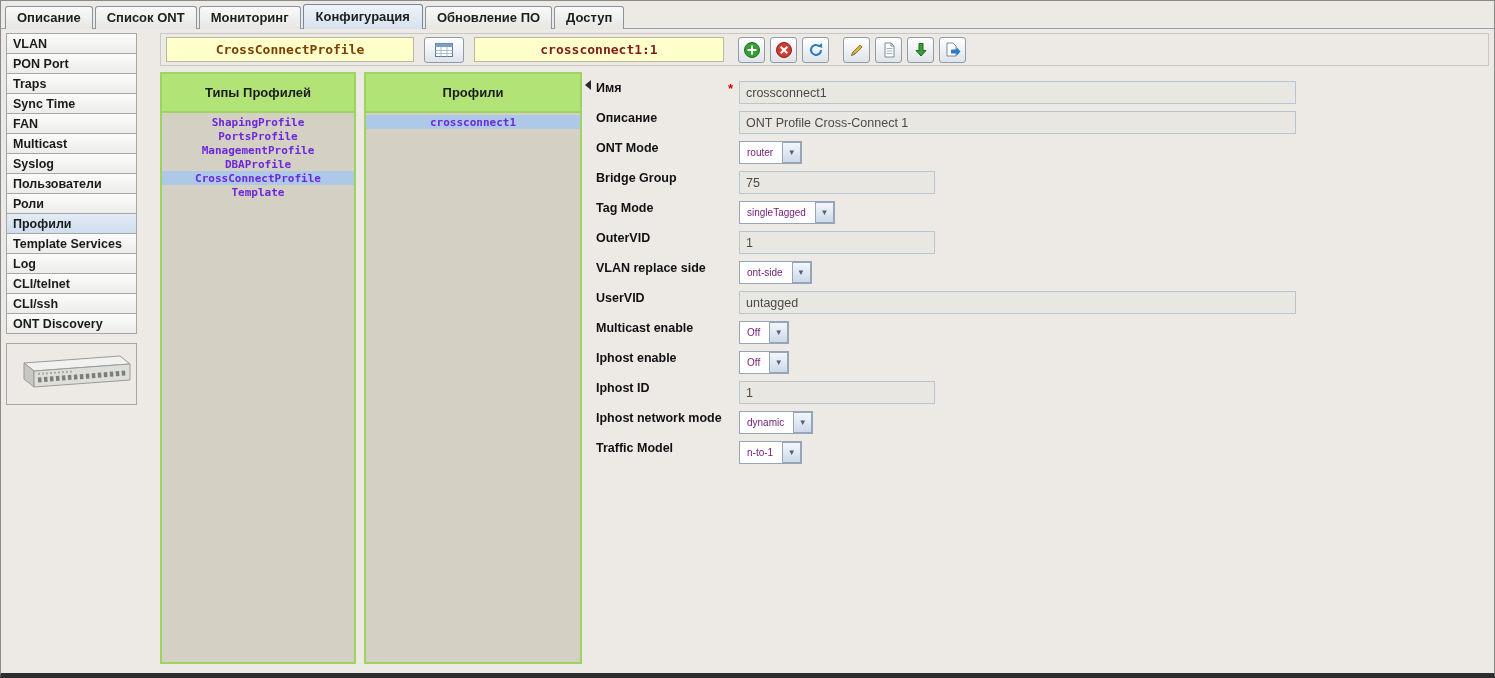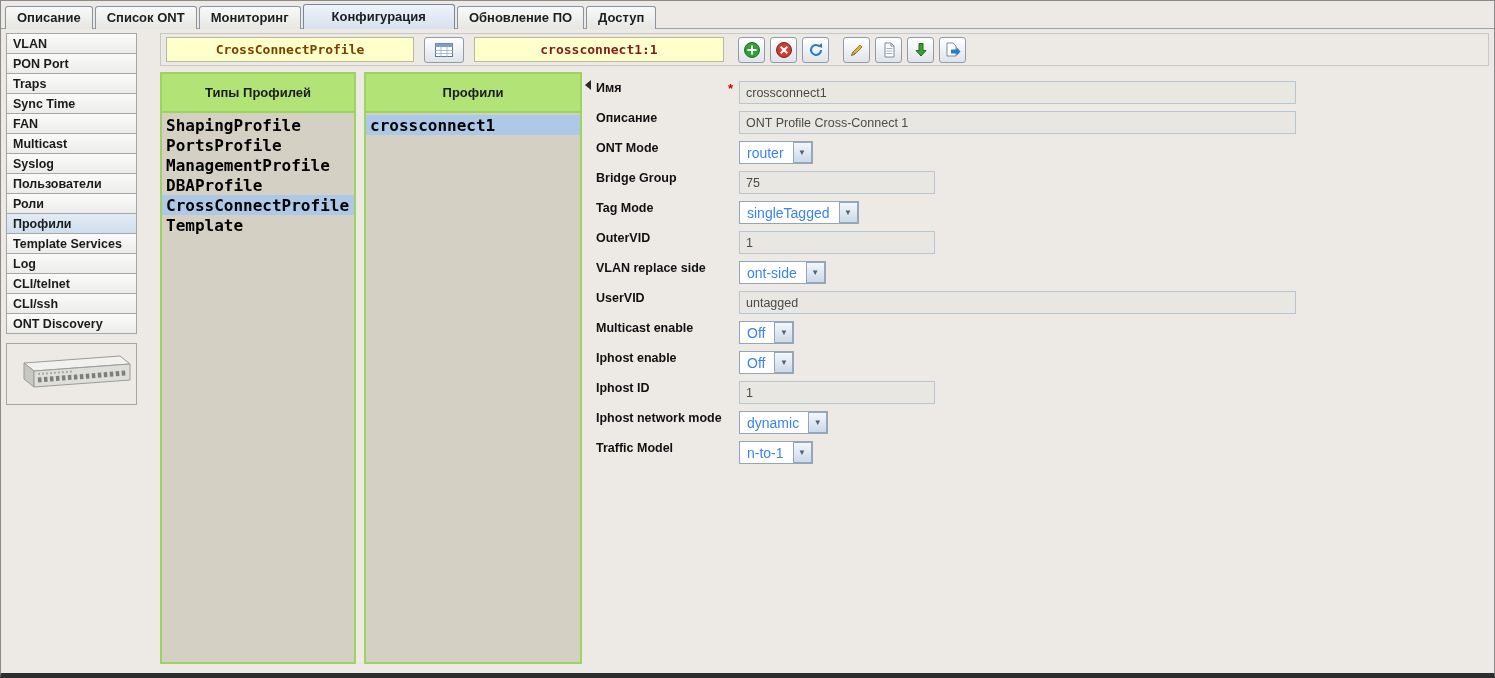--- a/index.html
+++ b/index.html
@@ -4,21 +4,21 @@
 <style>
   * { box-sizing: border-box; margin: 0; padding: 0; }
   html,body { width:1495px; height:678px; overflow:hidden; }
   body { font-family:"Liberation Sans", sans-serif; background:#edeae6; }
 
   .window { position:absolute; inset:0; border:1px solid #8a8a8a; border-bottom:5px solid #2e2e2e; background:#edeae6; }
 
   
   .tabbar { height:28px; display:flex; align-items:flex-end; gap:2px; padding:2px 0 0 4px; border-bottom:1px solid #98a0a8; background:#edeae6; }
   .tab { font-size:13px; font-weight:bold; color:#1d1d1d; padding:3px 11px 4px; border:1px solid #8a94a0; border-bottom:none; border-radius:3px 3px 0 0; background:linear-gradient(#f9f9f8,#e6e6e3); cursor:default; white-space:nowrap; margin-bottom:-1px; }
-  .tab.active { background:linear-gradient(#eef3f9,#d6e1ee); border-color:#74879f; padding:4px 28px 5px; position:relative; z-index:2; }
+  .tab.active { background:linear-gradient(#eef3f9,#d6e1ee); border-color:#74879f; padding:4px 12px 5px; position:relative; z-index:2; }
 
   
   .content { position:absolute; top:28px; bottom:5px; left:0; right:0; display:flex; gap:23px; padding:4px 5px; }
 
   
   .sidebar { width:131px; flex:none; display:flex; flex-direction:column; }
   .side-item { border:1px solid #a6a6a4; margin-top:-1px; padding:3px 6px 2px; font-weight:bold; font-size:12.5px; color:#1b1b1b; background:linear-gradient(#fbfbfa,#ececea); white-space:nowrap; cursor:default; }
   .side-item:first-child { margin-top:0; }
   .side-item.selected { background:linear-gradient(#e3ecf6,#cfdeee); }
   .device-box { margin-top:9px; border:1px solid #a6a6a4; height:62px; display:flex; align-items:center; justify-content:center; background:#edeae6; }
@@ -38,36 +38,36 @@
   .sp10 { width:10px; flex:none; }
   .sp14 { width:14px; flex:none; }
 
   
   .body-row { flex:1; display:flex; margin-top:6px; min-height:0; }
   .list-panel { border:2px solid #9dd35f; background:#d4d0c4; display:flex; flex-direction:column; min-height:0; }
   .list-panel.types { width:196px; }
   .list-panel.profiles { width:218px; margin-left:8px; }
   .list-header { background:#b2e377; border-bottom:2px solid #9dd35f; text-align:center; font-weight:bold; font-size:13px; color:#1c1c1c; padding:11px 0; }
   .list-body { flex:1; overflow:auto; padding-top:2px; }
-  .list-item { font-family:"DejaVu Sans Mono", monospace; font-weight:bold; font-size:16px; color:#000000; padding:1px 4px 0; white-space:nowrap; cursor:default; }
+  .list-item { font-family:"DejaVu Sans Mono", monospace; font-weight:bold; font-size:11px; color:#6d28d9; padding:1px 4px 0; white-space:nowrap; cursor:default;text-align:center; }
   .list-item.selected { background:#aec8e8; }
 
   .splitter { width:12px; flex:none; position:relative; }
   .splitter-arrow { width:0; height:0; border-top:5px solid transparent; border-bottom:5px solid transparent; border-right:6px solid #2a2a2a; margin:8px auto 0; cursor:pointer; }
 
   
   .form { flex:1; padding:9px 10px 0 2px; overflow:hidden; }
   .form-row { display:flex; align-items:flex-start; height:30px; }
   .form-label { width:132px; flex:none; font-weight:bold; font-size:12.5px; color:#111; white-space:nowrap; }
   .req { width:11px; flex:none; color:#cc0000; font-weight:bold; font-size:13px; text-align:left; }
   .tfield { height:23px; background:#e9e7e2; border:1px solid #b9c5d2; font-family:"Liberation Sans", sans-serif; font-size:12.5px; color:#4a4a4a; padding:0 6px; }
   .tfield.wide { width:557px; }
   .tfield.medium { width:196px; }
   .combo { display:inline-flex; height:23px; border:1px solid #96a6ba; background:#ffffff; align-items:stretch; }
-  .combo-text { padding:0 7px; font-size:14px; display:flex; align-items:center; color:#3b82f6; background:#fff; white-space:nowrap; }
+  .combo-text { padding:0 7px; font-size:10px; display:flex; align-items:center; color:#701a75; background:#fff; white-space:nowrap; }
   .combo-arrow { width:19px; flex:none; margin-left:2px; border:1px solid #96a6ba; background:linear-gradient(#f4f7fb,#ccd9e8); display:flex; align-items:center; justify-content:center; font-size:8px; color:#4e627a; }
 </style>
 </head>
 <body>
 
 <div class="window">
 
   <div class="tabbar" id="tabbar">
       <div class="tab">Описание</div>
       <div class="tab">Список ONT</div>

